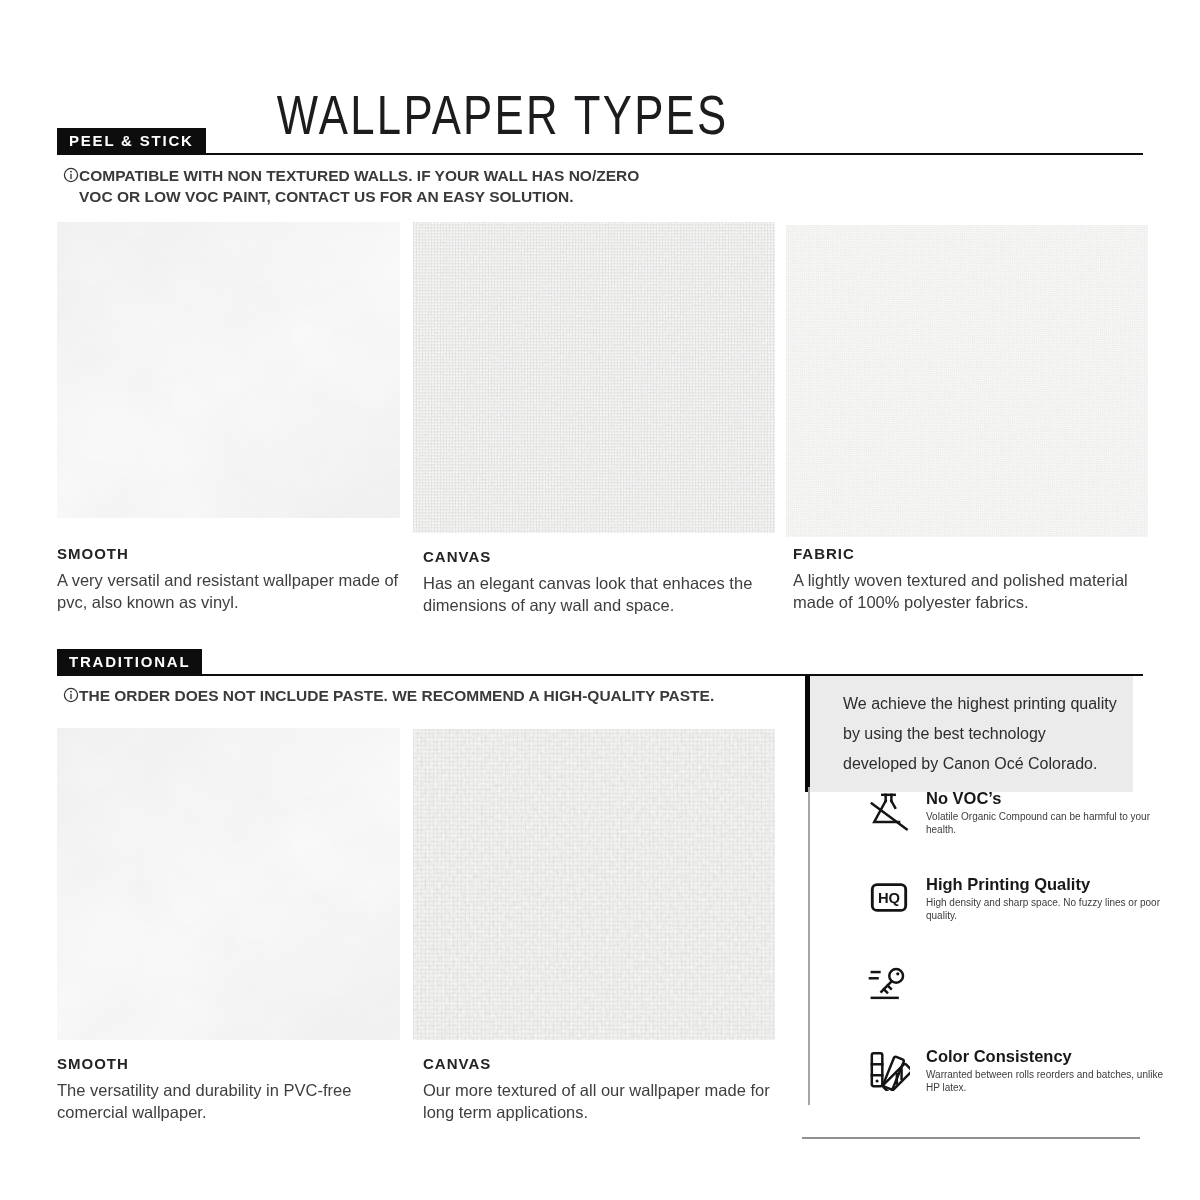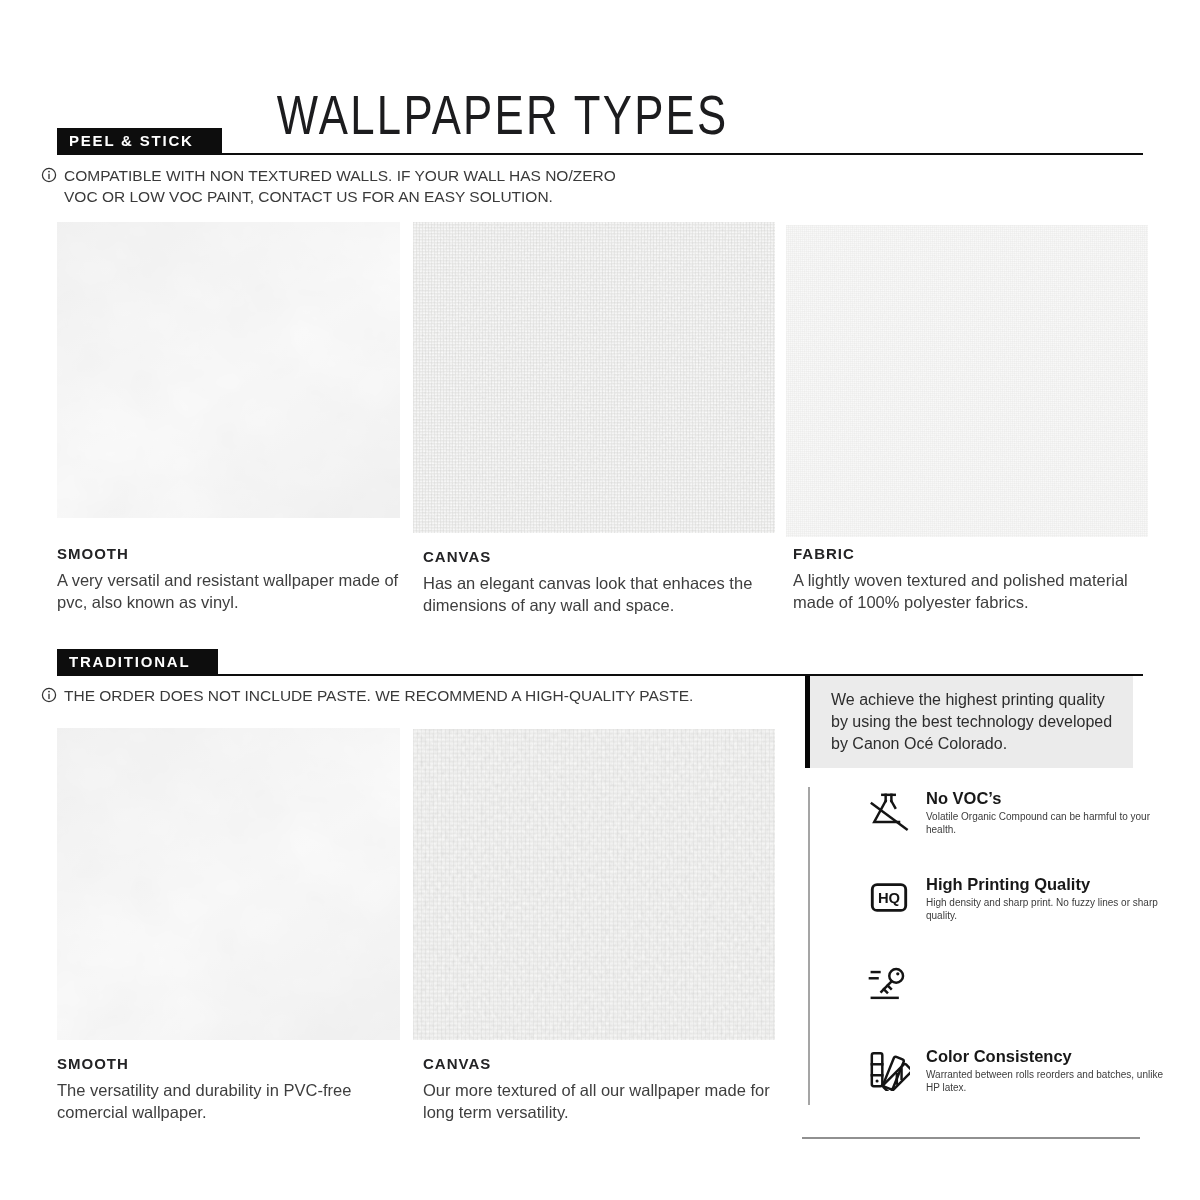--- a/index.html
+++ b/index.html
@@ -7,24 +7,24 @@
         font-family:"Liberation Sans","DejaVu Sans",sans-serif;color:#1d1d1f;}
 
   
   .title{position:absolute;left:0;top:44px;width:1005px;text-align:center;
          font-size:56px;font-weight:500;letter-spacing:3px;color:#1c1c1e;white-space:nowrap;}
   .title .inner{display:inline-block;transform:scaleX(0.78);transform-origin:50% 0;}
 
   
   .sec-header{position:absolute;left:57px;width:1086px;border-bottom:2px solid #0d0d0d;height:25px;}
   .sec-label{display:inline-block;background:#0d0d0d;color:#ffffff;font-size:15px;font-weight:700;
-             letter-spacing:1.8px;padding:5px 28px 4px 12px;line-height:16px;}
-
-  
-  .note{position:absolute;left:41px;display:flex;gap:7px;align-items:flex-start;}
+             letter-spacing:1.8px;padding:5px 12px 4px 12px;line-height:16px;}
+
+  
+  .note{position:absolute;left:63px;display:flex;align-items:flex-start;font-weight:bold;}
   .note .info-i{flex:0 0 16px;width:16px;height:16px;margin-top:1px;}
   .note p{margin:0;font-size:15.5px;line-height:1.34;color:#3a3a3a;}
 
   
   .swatch{position:absolute;overflow:hidden;}
   .swatch svg.grain{position:absolute;left:0;top:0;width:100%;height:100%;display:block;}
   .tex-smooth{background:linear-gradient(148deg,#eaeaea 0%,#f2f2f2 28%,#f9f9f9 52%,#f2f2f2 76%,#e9e9e9 100%);}
   .tex-canvas{background-color:#ebebe9;
     background-image:
       repeating-linear-gradient(90deg, rgba(188,188,184,0.45) 0 1px, rgba(255,255,255,0) 1px 3px),
@@ -38,22 +38,22 @@
       repeating-linear-gradient(90deg, rgba(208,208,204,0.35) 0 1px, rgba(255,255,255,0) 1px 2px),
       repeating-linear-gradient(0deg, rgba(255,255,255,0.6) 0 1px, rgba(213,213,209,0.28) 1px 2px);}
 
   
   .caption{position:absolute;}
   .caption h3{margin:0;font-size:15px;font-weight:600;letter-spacing:1px;color:#232325;}
   .caption p{margin:8px 0 0 0;font-size:16.5px;line-height:1.32;color:#3e3e3e;}
 
   
   .qbox{position:absolute;left:805px;top:676px;width:328px;box-sizing:border-box;
-        border-left:5px solid #060606;background:#ebebeb;padding:13px 14px 13px 21px;
-        font-size:16px;line-height:22px;color:#2d2d2d;}
+        border-left:5px solid #060606;background:#ebebeb;padding:13px 14px 13px 33px;
+        font-size:16px;line-height:30px;color:#2d2d2d;}
   .qbox p{margin:0;}
   .vline{position:absolute;left:808px;top:787px;width:2px;height:318px;background:#a5a5a5;}
   .hline{position:absolute;left:802px;top:1137px;width:338px;height:2px;background:#909090;}
 
   .feature{position:absolute;left:868px;display:flex;gap:16px;align-items:flex-start;}
   .feature .ic{flex:0 0 42px;width:42px;height:42px;margin-top:2px;}
   .feature h4{margin:0;font-size:16.5px;font-weight:700;color:#181818;}
   .feature p{margin:3px 0 0 0;font-size:10px;line-height:1.27;color:#3c3c3c;}
 
   .icon-stroke{stroke:#141414;fill:none;stroke-width:2.6;stroke-linecap:square;}
@@ -179,21 +179,21 @@
         <rect width="100%" height="100%" fill="#ececea" filter="url(#fCanvas2)" opacity="0.6"></rect>
       </svg>
   </div>
 
   <div class="caption" style="left:57px;top:1055px;width:310px">
     <h3>SMOOTH</h3>
     <p>The versatility and durability in PVC-free comercial wallpaper.</p>
   </div>
   <div class="caption" style="left:423px;top:1055px;width:352px">
     <h3>CANVAS</h3>
-    <p>Our more textured of all our wallpaper made for long term versatility.</p>
+    <p>Our more textured of all our wallpaper made for long term applications.</p>
   </div>
 
   <div class="qbox">
     <p>We achieve the highest printing quality by using the best technology developed by Canon Océ Colorado.</p>
   </div>
 
   <div class="vline"></div>
 
   <div class="feature" style="top:789px">
     <span class="ic">
@@ -214,21 +214,21 @@
 
   <div class="feature" style="top:875px">
     <span class="ic">
       <svg viewBox="0 0 44 44" width="42" height="42">
         <rect x="4.5" y="8" width="35" height="27" rx="5" fill="none" stroke="#141414" stroke-width="3"></rect>
         <text x="22" y="27.5" text-anchor="middle" font-size="15.5" font-weight="bold" font-family="'Liberation Sans','DejaVu Sans',sans-serif" fill="#141414">HQ</text>
       </svg>
     </span>
     <div>
       <h4>High Printing Quality</h4>
-      <p style="width:240px">High density and sharp print. No fuzzy lines or sharp quality.</p>
+      <p style="width:240px">High density and sharp space. No fuzzy lines or poor quality.</p>
     </div>
   </div>
 
   <div class="feature" style="top:961px">
     <span class="ic">
       <svg viewBox="0 0 44 44" width="42" height="42">
         <circle class="icon-stroke" cx="29.5" cy="13.5" r="7.2" stroke-width="2.5"></circle>
         <circle cx="31.2" cy="11.3" r="1.7" fill="#141414"></circle>
         <path class="icon-stroke" d="M24.5 19.5 L14 30" stroke-width="2.5"></path>
         <path class="icon-stroke" d="M16.5 27.5 L20 31" stroke-width="2.5"></path>

